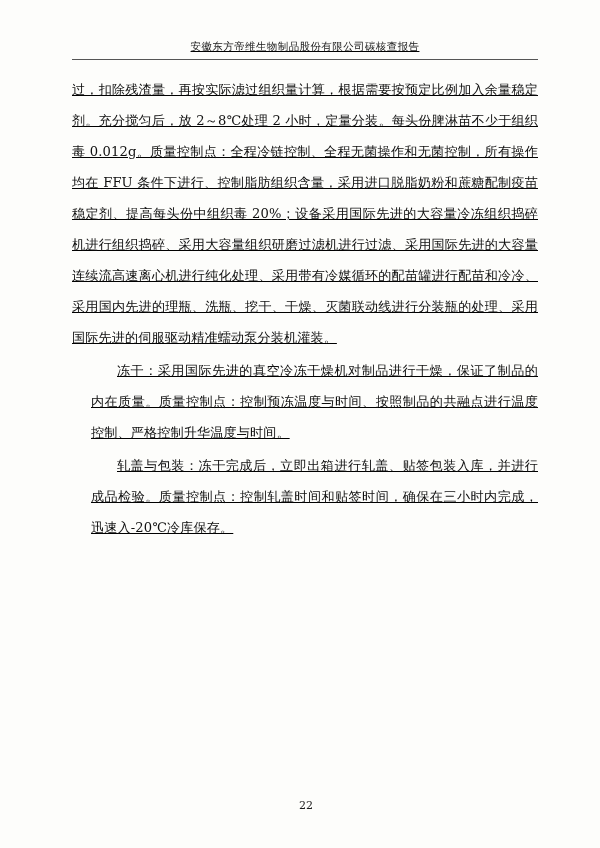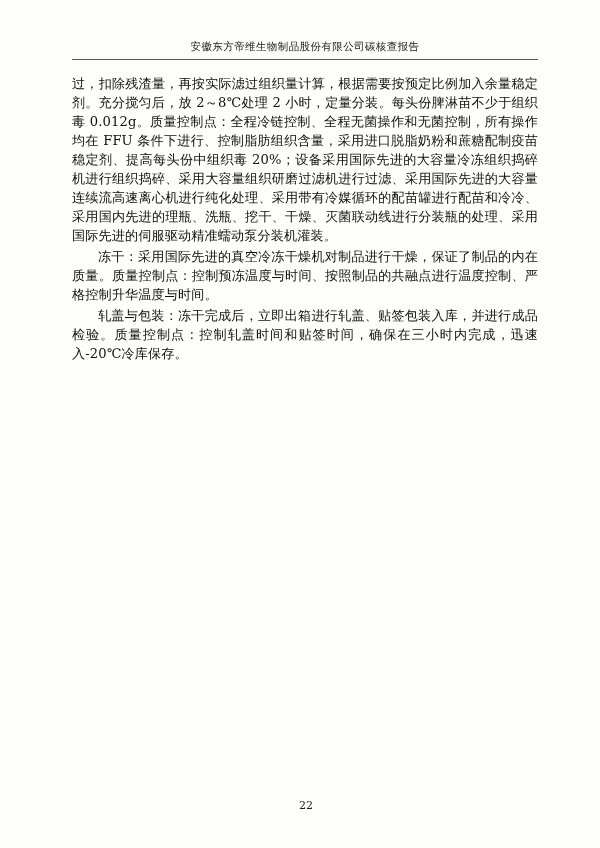--- a/index.html
+++ b/index.html
@@ -17,48 +17,50 @@
     background: #fdfdfb;
     box-sizing: border-box;
     overflow: hidden;
   }
   .page-inner {
     position: absolute;
     left: 72px;
     right: 62px;
     top: 40px;
     bottom: 40px;
+    text-decoration: underline;
   }
   .header {
     text-align: center;
     font-family: "DejaVu Serif", serif;
     font-size: 10.5px;
     color: #1a1a1a;
     letter-spacing: 0.4px;
     padding-bottom: 5px;
   }
   .header-rule {
     border-bottom: 1px solid #555;
     margin-bottom: 14px;
   }
   .body-text {
     font-family: "DejaVu Serif", serif;
     font-size: 13.1px;
-    line-height: 19px;
+    line-height: 31px;
     color: #101010;
     text-align: justify;
     text-justify: inter-ideograph;
     letter-spacing: 0.15px;
   }
   .para {
     margin: 0 0 2px 0;
     white-space: pre-wrap;
   }
   .para.indent {
     text-indent: 26px;
+    margin-left: 19px;
   }
   .para.cont {
     text-indent: 0;
   }
   .footer {
     position: absolute;
     left: 12px;
     right: 0;
     bottom: 36px;
     text-align: center;

